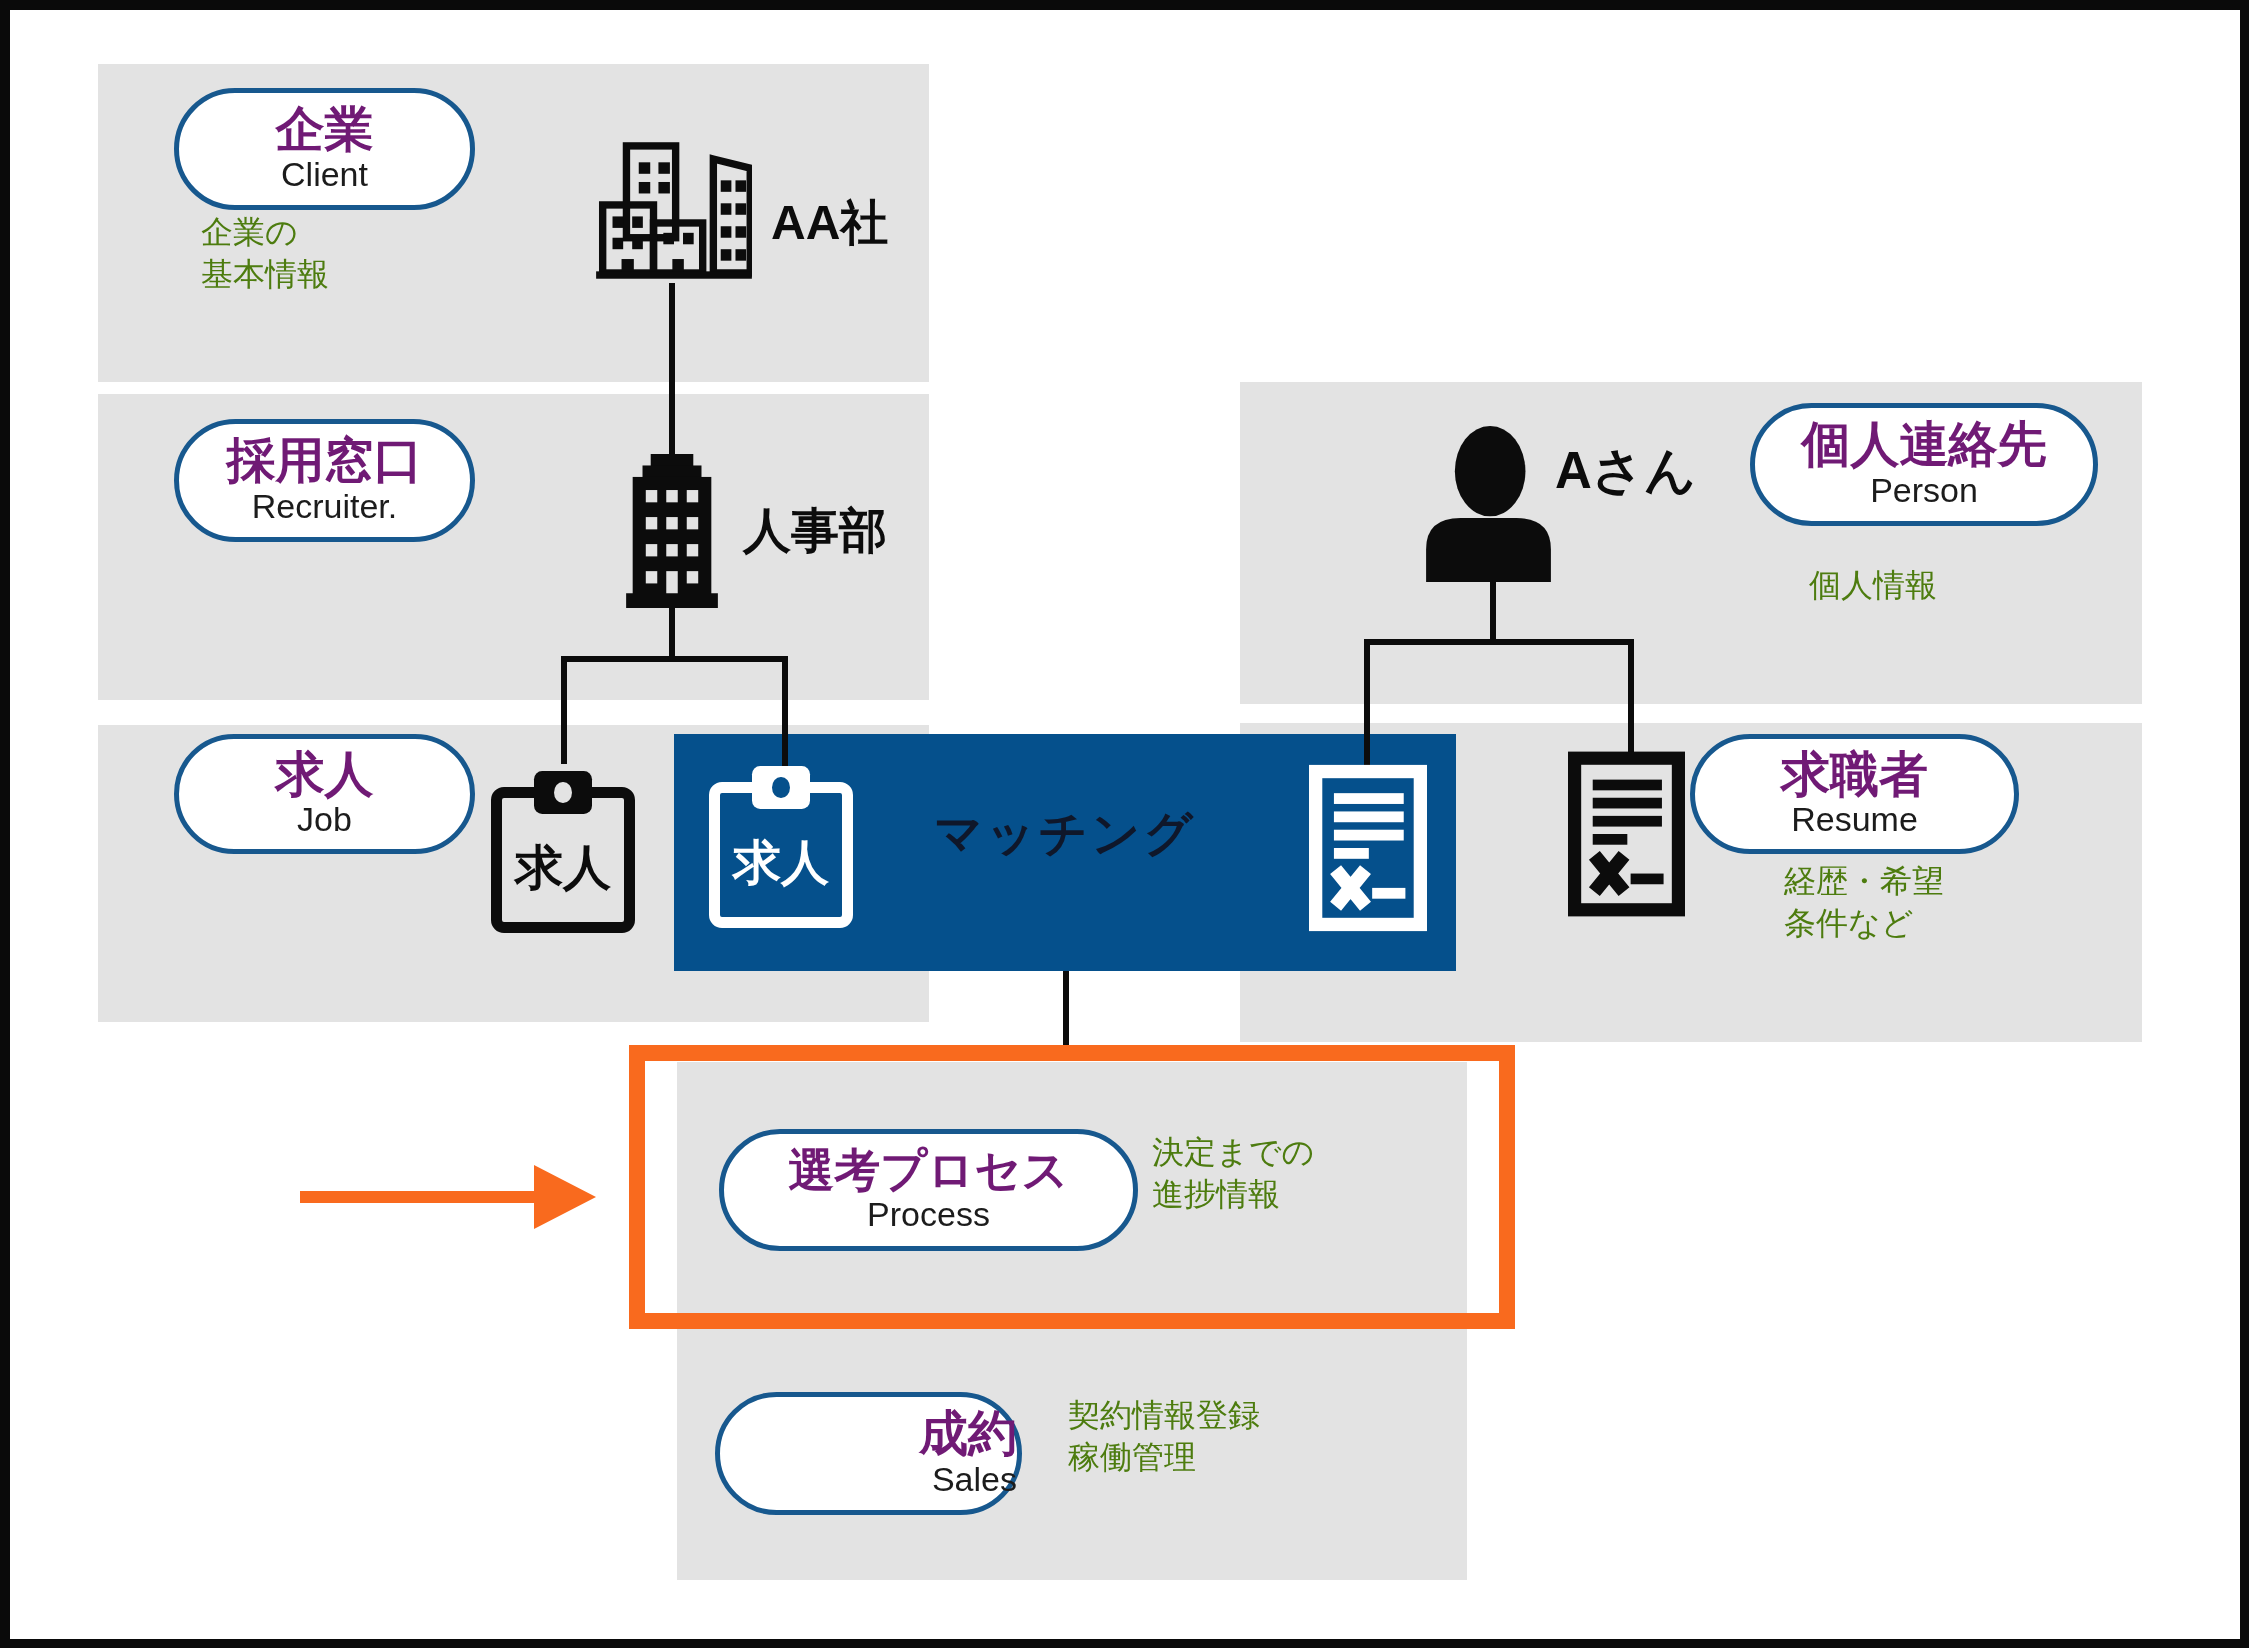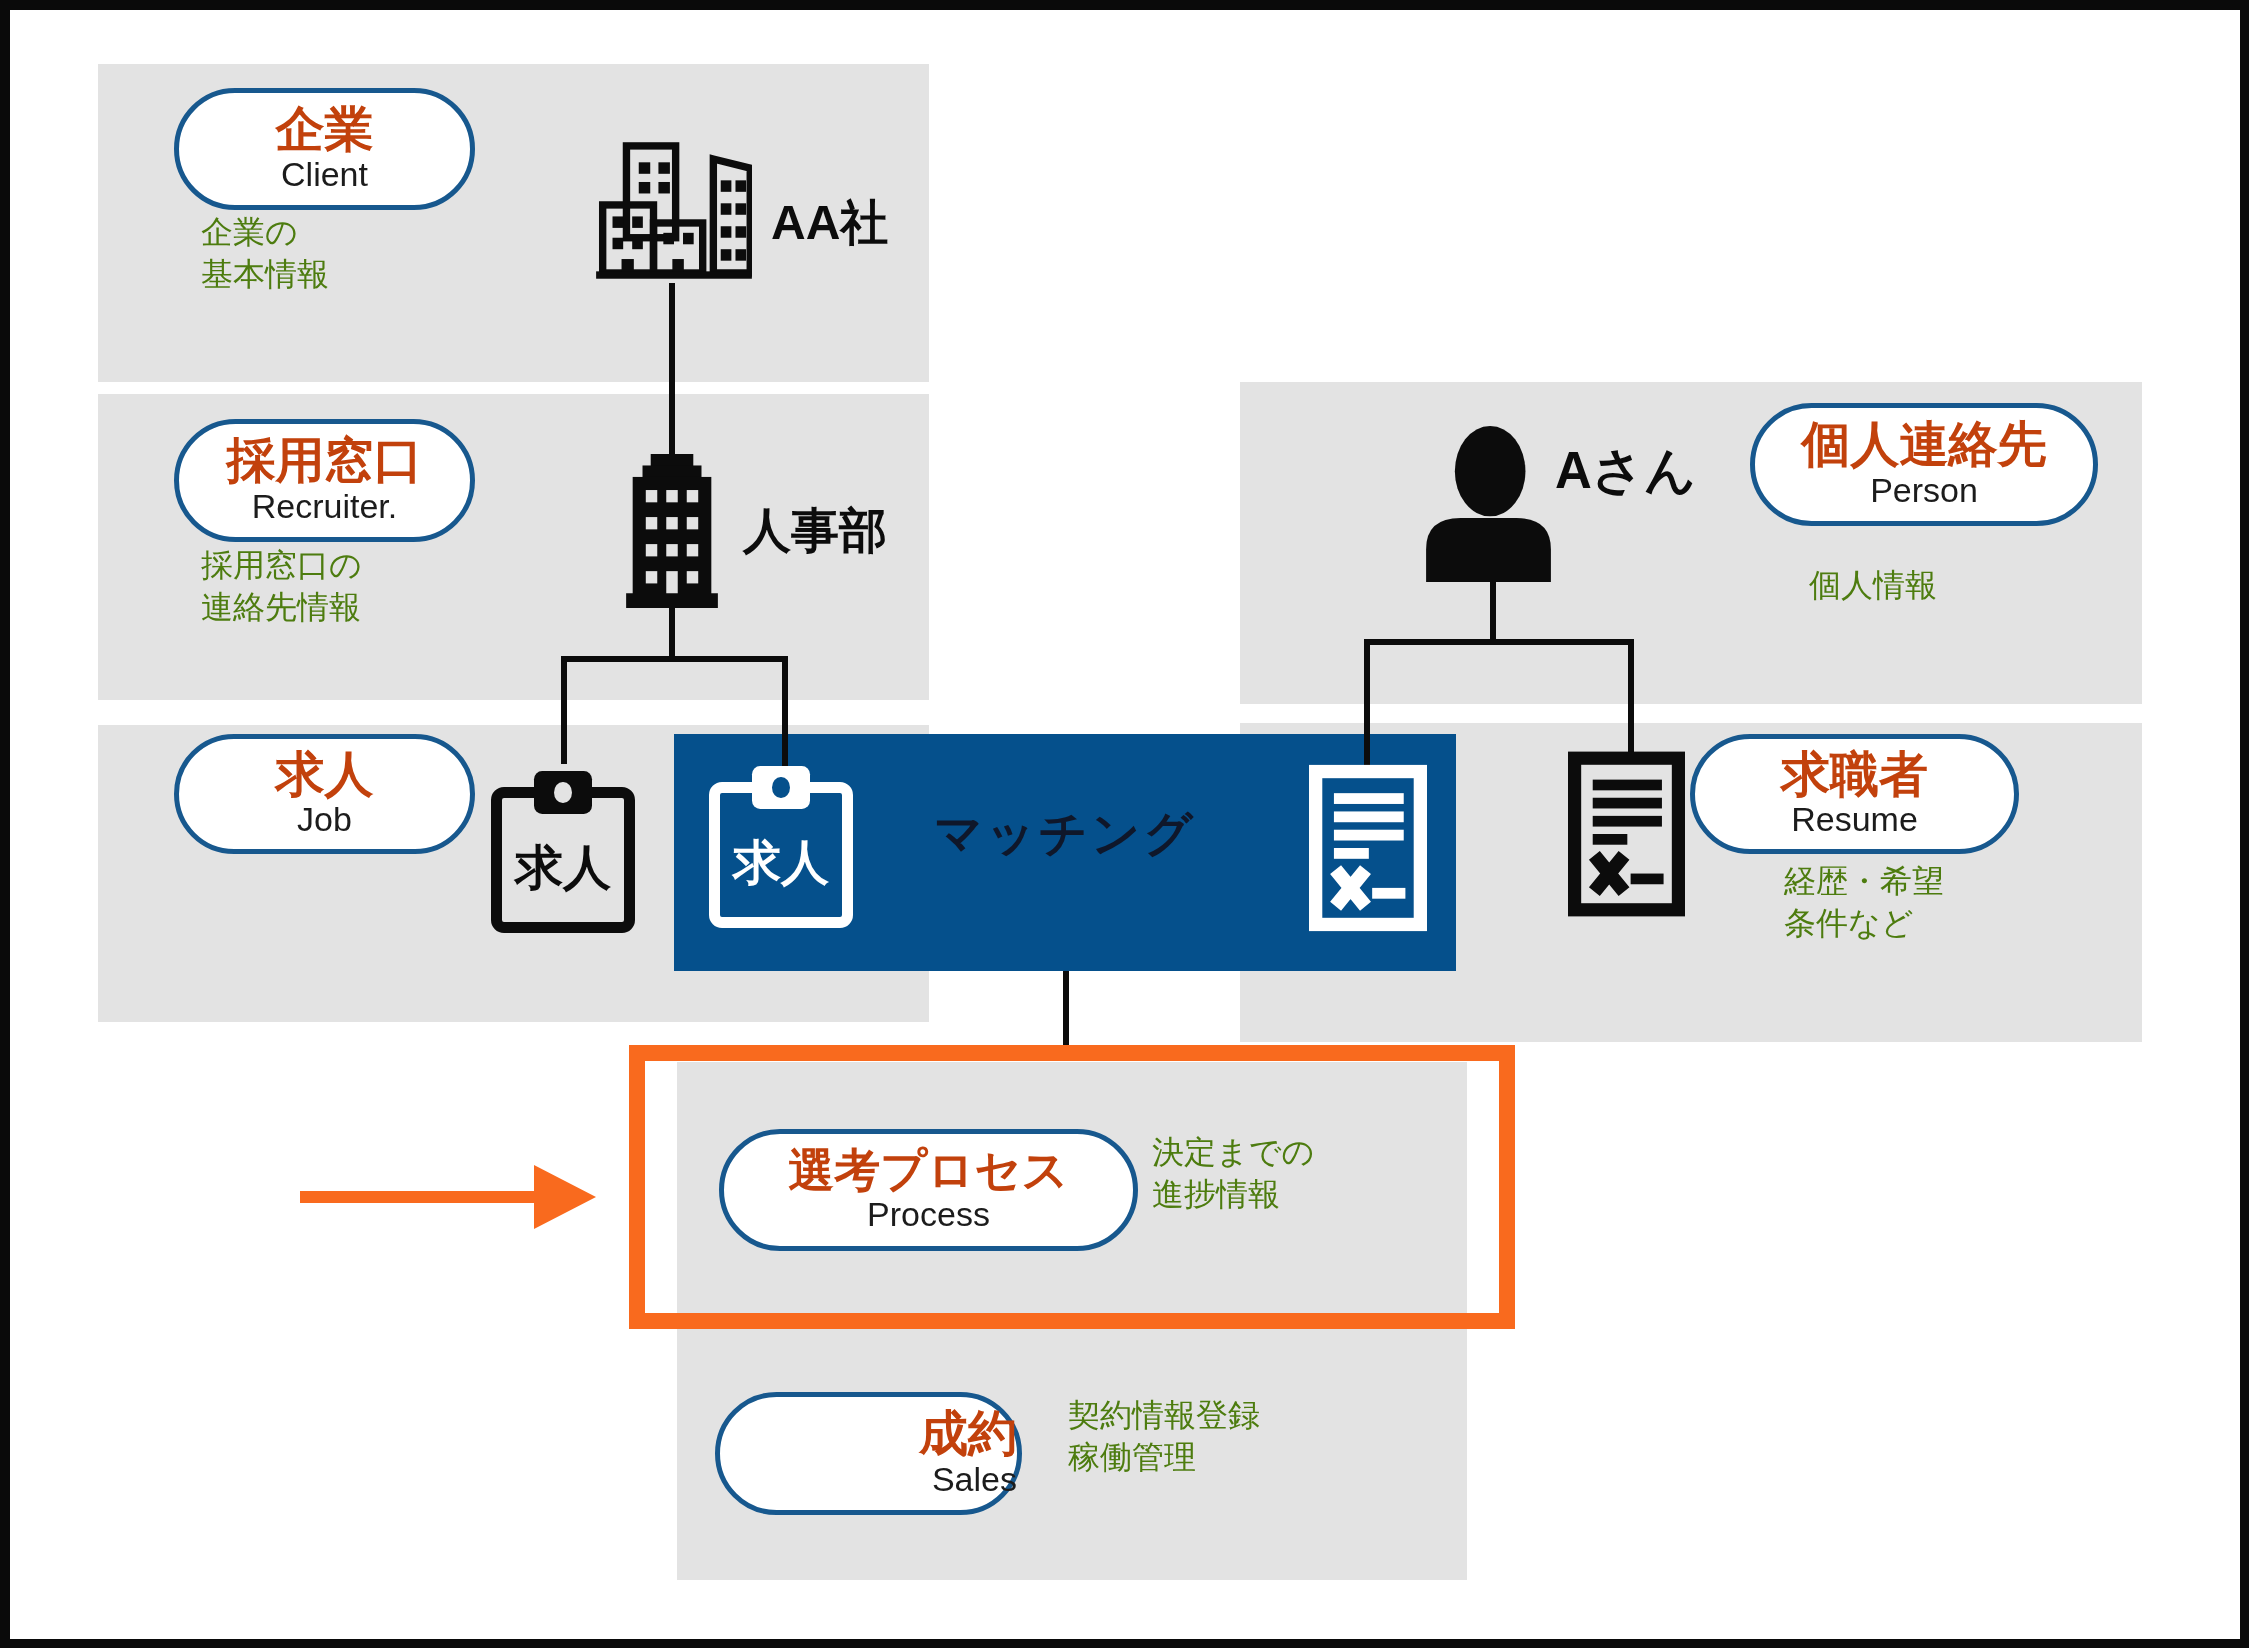--- a/index.html
+++ b/index.html
@@ -15,21 +15,21 @@
   .gbox{position:absolute;background:#E3E3E3;z-index:1;}
   .bluebox{position:absolute;background:#05508C;z-index:2;}
   .vline{position:absolute;width:5.8px;background:#0c0c0c;z-index:3;}
   .hline{position:absolute;height:5.8px;background:#0c0c0c;z-index:3;}
   .pill{
     position:absolute;z-index:4;
     background:#ffffff;border:5px solid #17588E;border-radius:62px;
     display:flex;flex-direction:column;align-items:center;justify-content:center;
     text-align:center;box-sizing:border-box;
   }
-  .pill .t{font-weight:bold;font-size:49px;line-height:1.05;color:#c2410c;}
+  .pill .t{font-weight:bold;font-size:49px;line-height:1.05;color:#701a75;}
   .pill .s{font-size:34px;line-height:1.15;color:#1c1c1c;}
   .desc{position:absolute;z-index:4;font-size:32px;line-height:1.3;color:#4d7c0f;}
   .iconlabel{position:absolute;z-index:4;font-size:48px;font-weight:bold;color:#0c0c0c;white-space:nowrap;}
   .icon{position:absolute;z-index:4;}
   
   .clip{position:absolute;z-index:4;width:144px;height:163px;}
   .clip .tab{position:absolute;left:50%;transform:translateX(-50%);top:0;width:58px;height:43px;border-radius:8.2px;background:#0c0c0c;z-index:2;}
   .clip .hole{position:absolute;left:50%;transform:translateX(-50%);top:10.7px;width:18px;height:21.4px;border-radius:50%;background:#E3E3E3;z-index:3;}
   .clip .bodyr{position:absolute;left:0;top:16.4px;width:144px;height:146px;box-sizing:border-box;
     border:11.5px solid #0c0c0c;border-radius:13px;display:flex;align-items:center;justify-content:center;}
@@ -100,24 +100,20 @@
   </div>
   <div class="pill" style="left:715px;top:1392px;width:307px;height:123px;align-items:flex-end;">
     <span class="t">成約</span>
     <span class="s">Sales</span>
   </div>
 
   <div class="desc" style="left:201px;top:212px;">
     <span>企業の</span><br>
     <span>基本情報</span>
   </div>
-  <div class="desc" style="left:201px;top:545px;">
-    <span>採用窓口の</span><br>
-    <span>連絡先情報</span>
-  </div>
   <div class="desc" style="left:1809px;top:565px;">
     <span>個人情報</span>
   </div>
   <div class="desc" style="left:1764px;top:861px;margin-left:20px;">
     <span>経歴・希望</span><br>
     <span>条件など</span>
   </div>
   <div class="desc" style="left:1152px;top:1132px;">
     <span>決定までの</span><br>
     <span>進捗情報</span>

